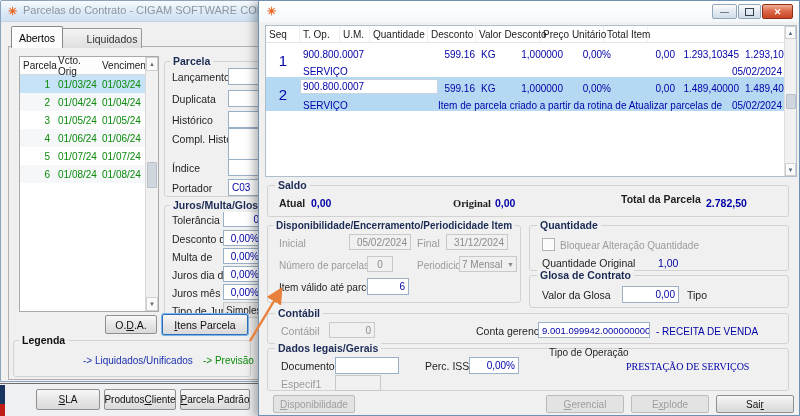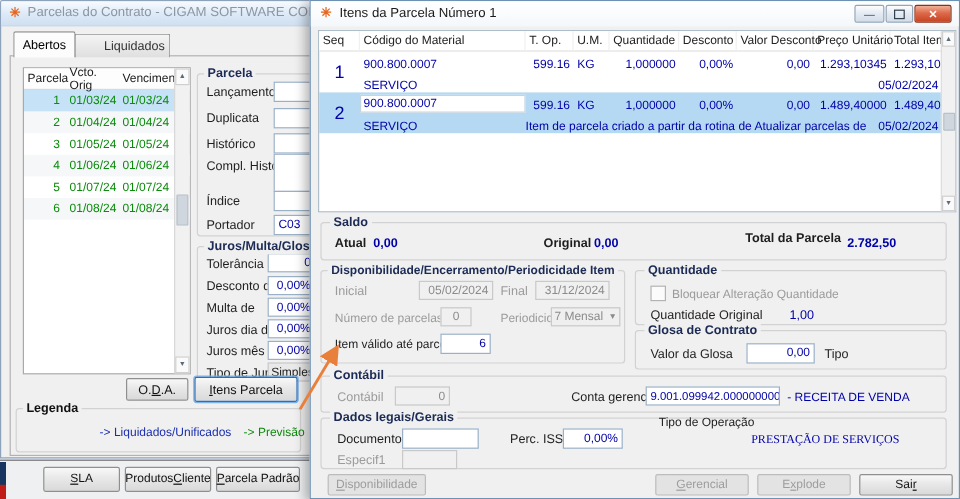--- a/index.html
+++ b/index.html
@@ -192,36 +192,34 @@
 
     <div class="gb" style="left:12px;top:339px;width:238px;height:37px;"></div>
     <span class="gt" style="left:18px;top:333px;color:#111;">Legenda</span>
     <span class="lbl f10" style="left:82px;top:353px;color:#1b2fae;">-&gt; Liquidados/Unificados</span>
     <span class="lbl f10 green" style="left:202px;top:353px;">-&gt; Previsão</span>
   </div>
 
   <div class="dlg">
     <div class="dlg-title">
       <span class="app-icon" style="left:8px;top:4px;">✳</span>
-      <span class="lbl" style="left:24px;top:4px;font-size:11px;color:#1a1a1a;">Itens da Parcela Número 1</span>
       <div class="wbtn" style="left:453px;width:25px;">
           <span>—</span>
         </div>
       <div class="wbtn" style="left:479px;width:23px;">
           <span class="maxglyph"></span>
         </div>
       <div class="wbtn close" style="left:503px;width:31px;">
           <span>✕</span>
         </div>
     </div>
 
     <div class="itable">
       <div class="ihead">
         <span class="hc w0">Seq</span>
-        <span class="hc w1">Código do Material</span>
         <span class="hc w2">T. Op.</span>
         <span class="hc w3">U.M.</span>
         <span class="hc w4">Quantidade</span>
         <span class="hc w5">Desconto</span>
         <span class="hc w6">Valor Desconto</span>
         <span class="hc w7">Preço Unitário</span>
         <span class="hc w8">Total Item</span>
       </div>
       <div class="irow">
         <div class="iseq">1</div>
@@ -267,21 +265,21 @@
         <div class="sb-btn" style="top:0;width:11px;height:13px;">▲</div>
         <div class="sb-thumb" style="top:68px;height:15px;width:10px;left:0.5px;"></div>
         <div class="sb-btn" style="bottom:0;width:11px;height:13px;">▼</div>
       </div>
     </div>
 
     <div class="gb" style="left:8px;top:184px;width:522px;height:32px;"></div>
     <span class="gt" style="left:16px;top:178px;">Saldo</span>
     <span class="lbl b" style="left:20px;top:196px;">Atual</span>
     <span class="lbl b navy" style="left:52px;top:196px;">0,00</span>
-    <span class="lbl b" style="left:194px;top:196px;">Original</span>
+    <span class="lbl b" style="left:194px;top:196px;font-family:Liberation Serif, serif;">Original</span>
     <span class="lbl b navy" style="left:236px;top:196px;">0,00</span>
     <span class="lbl b" style="left:362px;top:192px;">Total da Parcela</span>
     <span class="lbl b navy" style="left:447px;top:196px;">2.782,50</span>
 
     <div class="gb" style="left:8px;top:224px;width:254px;height:78px;"></div>
     <span class="gt" style="left:14px;top:218px;font-size:10px;">Disponibilidade/Encerramento/Periodicidade Item</span>
     <span class="lbl dis" style="left:20px;top:236px;">Inicial</span>
     <div class="inp dis" style="left:90px;top:233px;width:62px;height:16px;">05/02/2024</div>
     <span class="lbl dis" style="left:158px;top:236px;">Final</span>
     <div class="inp dis" style="left:187px;top:233px;width:62px;height:16px;">31/12/2024</div>

